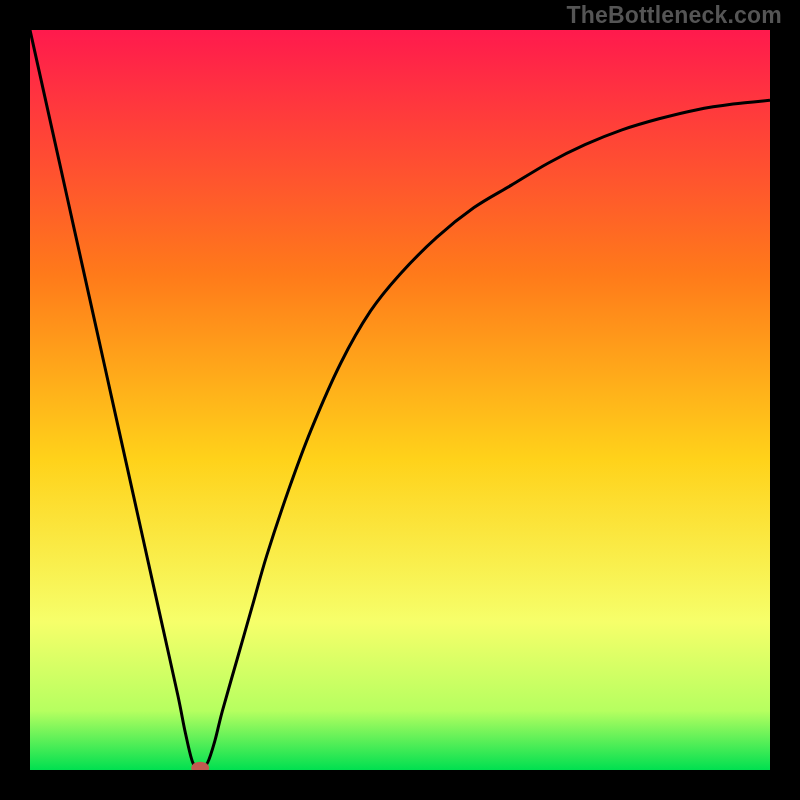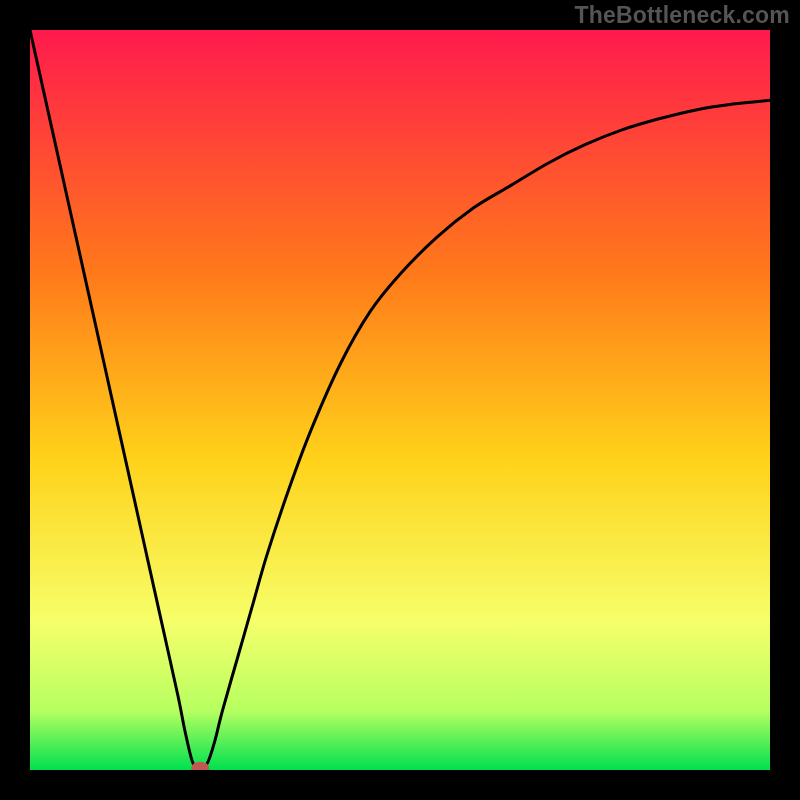--- a/index.html
+++ b/index.html
@@ -12,21 +12,21 @@
   }
   .frame {
     position: relative;
     width: 800px;
     height: 800px;
     background: #000;
   }
   .watermark {
     position: absolute;
     top: 2px;
-    right: 10px;
+    right: 18px;
     color: #555;
     font-family: Arial, Helvetica, sans-serif;
     font-size: 23px;
     font-weight: 600;
     letter-spacing: 0.2px;
     z-index: 10;
   }
   .plot {
     position: absolute;
     left: 30px;

